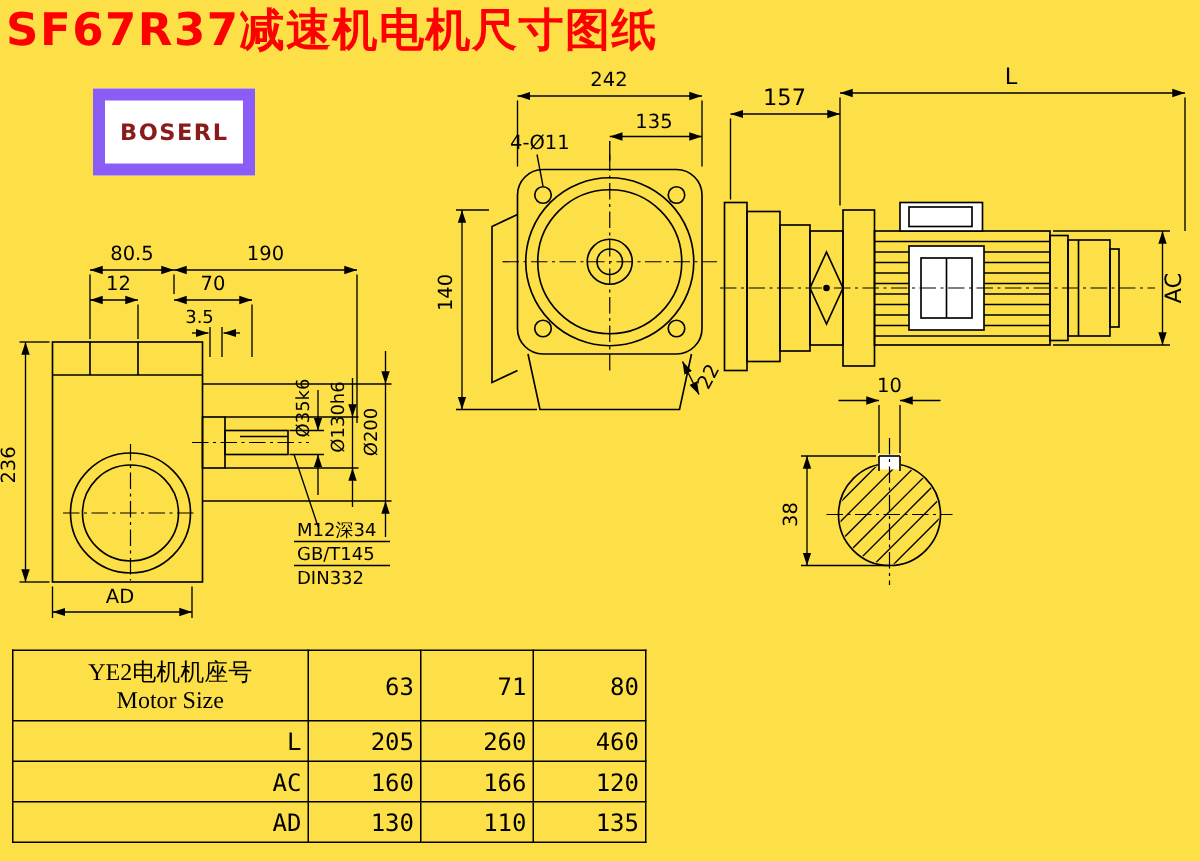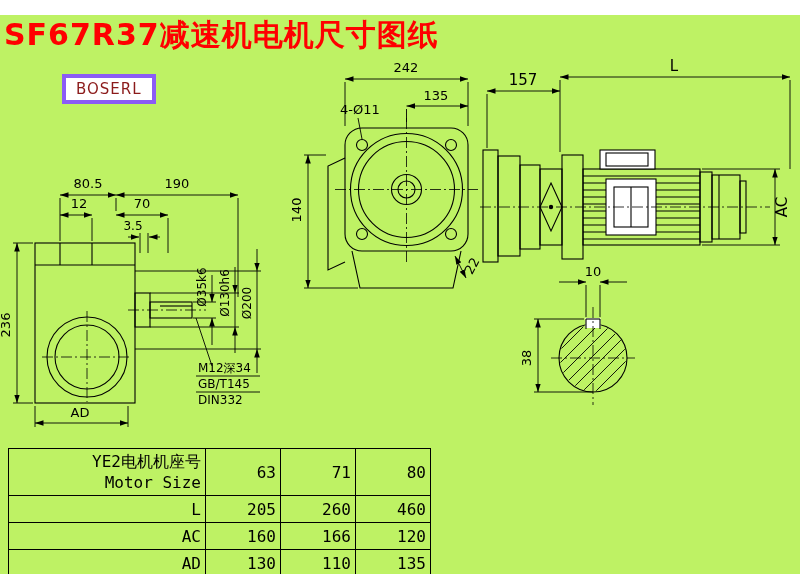--- a/index.html
+++ b/index.html
@@ -1,32 +1,32 @@
 <!DOCTYPE html>
 <html><head>
 <meta charset="utf-8">
 <style>
   html,body{margin:0;padding:0;}
   body{width:800px;height:574px;background:#fff;font-family:"DejaVu Sans",sans-serif;position:relative;overflow:hidden;}
-  .page{position:absolute;inset:0;background:#bef264;margin-top:15px;}
+  .page{position:absolute;inset:0;background:#fde047;}
   .abs{position:absolute;}
   .title{position:absolute;left:4px;top:0;font-size:30px;font-weight:bold;color:#ff0000;letter-spacing:1px;white-space:nowrap;}
-  .brand{position:absolute;left:62px;top:59px;border:4px solid #8b5cf6;color:#8b1a1a;font-weight:normal;font-size:15px;padding:2px 10px;letter-spacing:1px;background:#fff;}
+  .brand{position:absolute;left:62px;top:59px;border:8px solid #8b5cf6;color:#8b1a1a;font-weight:bold;font-size:15px;padding:12px 10px;letter-spacing:1px;background:#fff;}
   svg{overflow:visible;display:block;}
   .ln{stroke:#000;stroke-width:1.1;fill:none;stroke-linejoin:miter;}
   .lnW{stroke:#000;stroke-width:1.1;fill:#fff;}
   .dl{stroke:#000;stroke-width:0.9;fill:none;}
   .cl{stroke:#000;stroke-width:0.8;fill:none;stroke-dasharray:11 3 2 3;}
   text{fill:#000;font-family:"DejaVu Sans",sans-serif;}
   .dim{font-size:13px;}
   .dim12{font-size:12px;}
   .dim15{font-size:15px;}
   .tbl{position:absolute;border-collapse:collapse;table-layout:fixed;font-family:"DejaVu Sans Mono","DejaVu Sans",monospace;}
   .tbl td{border:1.5px solid #000;text-align:right;font-size:16px;color:#000;padding:1px 4px;vertical-align:middle;}
-  .tbl td.c1{text-align:right;padding-left:17px;}
+  .tbl td.c1{text-align:center;padding-left:17px;font-family:Liberation Serif, serif;}
 </style>
 </head>
 <body>
 
 <div class="page">
 
   <div class="title">SF67R37减速机电机尺寸图纸</div>
   <div class="brand">
     <span>BOSERL</span>
   </div>

